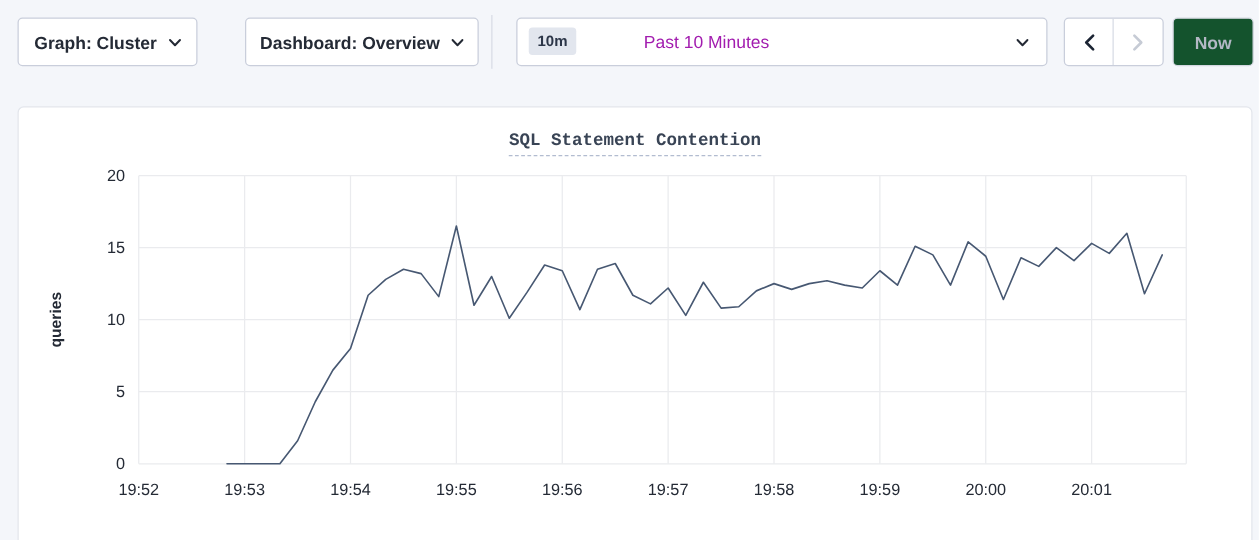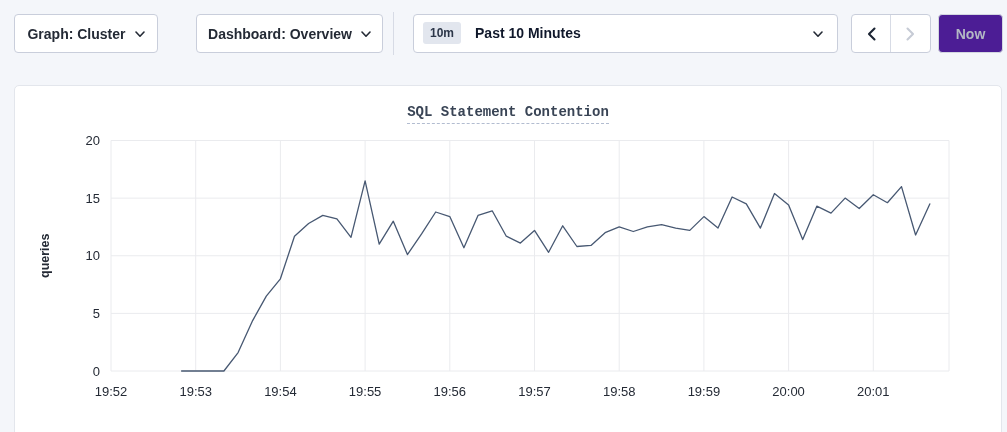--- a/index.html
+++ b/index.html
@@ -38,41 +38,41 @@
     position: absolute; left: 413px; top: 14px; width: 425px; height: 39px;
     background: #ffffff; border: 1px solid #c9cedb; border-radius: 4px;
     display: flex; align-items: center; padding: 0 14px 1px 9px;
     cursor: pointer;
   }
   #time-badge {
     background: #e2e6ee; color: #2c3648;
     font-size: 12px; font-weight: 700;
     border-radius: 3px; padding: 4px 7px; margin-right: 14px;
   }
-  #time-label { font-size: 14px; font-weight: 700; color: #0f172a; }
+  #time-label { font-size: 14px; font-weight: 400; color: #a21caf; margin-left: 40px; }
   #time-picker .chev-down { margin-left: auto; }
 
   #history-group {
     position: absolute; left: 851px; top: 14px; width: 80px; height: 39px;
     background: #ffffff; border: 1px solid #c9cedb; border-radius: 4px;
     display: flex;
   }
   .hist-cell {
     width: 50%; display: flex; align-items: center; justify-content: center;
     cursor: pointer;
   }
   .hist-cell:first-child { border-right: 1px solid #d7dbe5; }
   .hist-arrow { width: 9px; height: 14px; }
   .hist-arrow path { fill: none; stroke-width: 2.1; stroke-linecap: round; stroke-linejoin: round; }
   #prev-arrow path { stroke: #1b2433; }
   #next-arrow path { stroke: #c6cbd5; }
 
   #now-btn {
     position: absolute; left: 938px; top: 14px; width: 65px; height: 39px;
-    background: #4c1d95; border: 1px solid #d3d7e0; border-radius: 4px;
+    background: #14532d; border: 1px solid #d3d7e0; border-radius: 4px;
     display: flex; align-items: center; justify-content: center;
     font-size: 14px; font-weight: 600; color: #b3b8c4; cursor: default;
   }
 
   
   #chart-card {
     position: absolute; left: 14px; top: 85px; width: 988px; height: 360px;
     background: #ffffff; border: 1px solid #e3e6ec; border-radius: 5px;
   }
   #chart-title-row { text-align: center; padding-top: 17px; position: relative; z-index: 2; font-family: Liberation Mono, monospace; }

